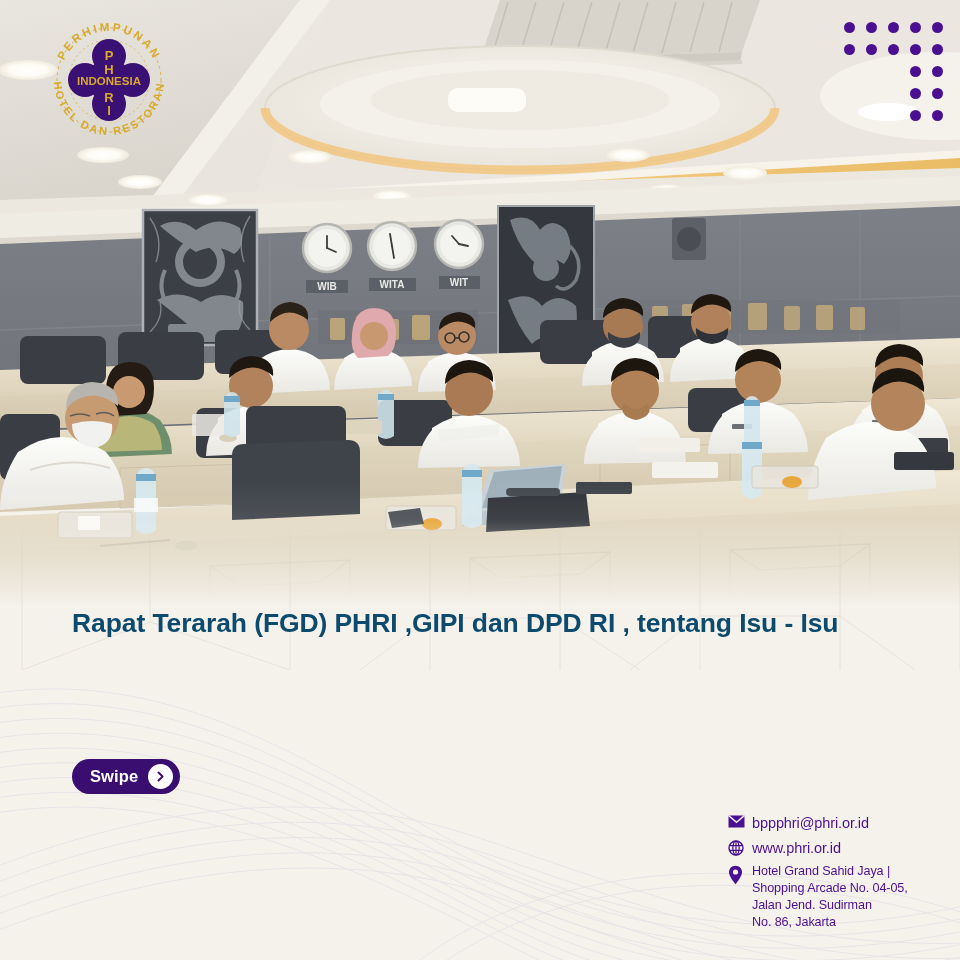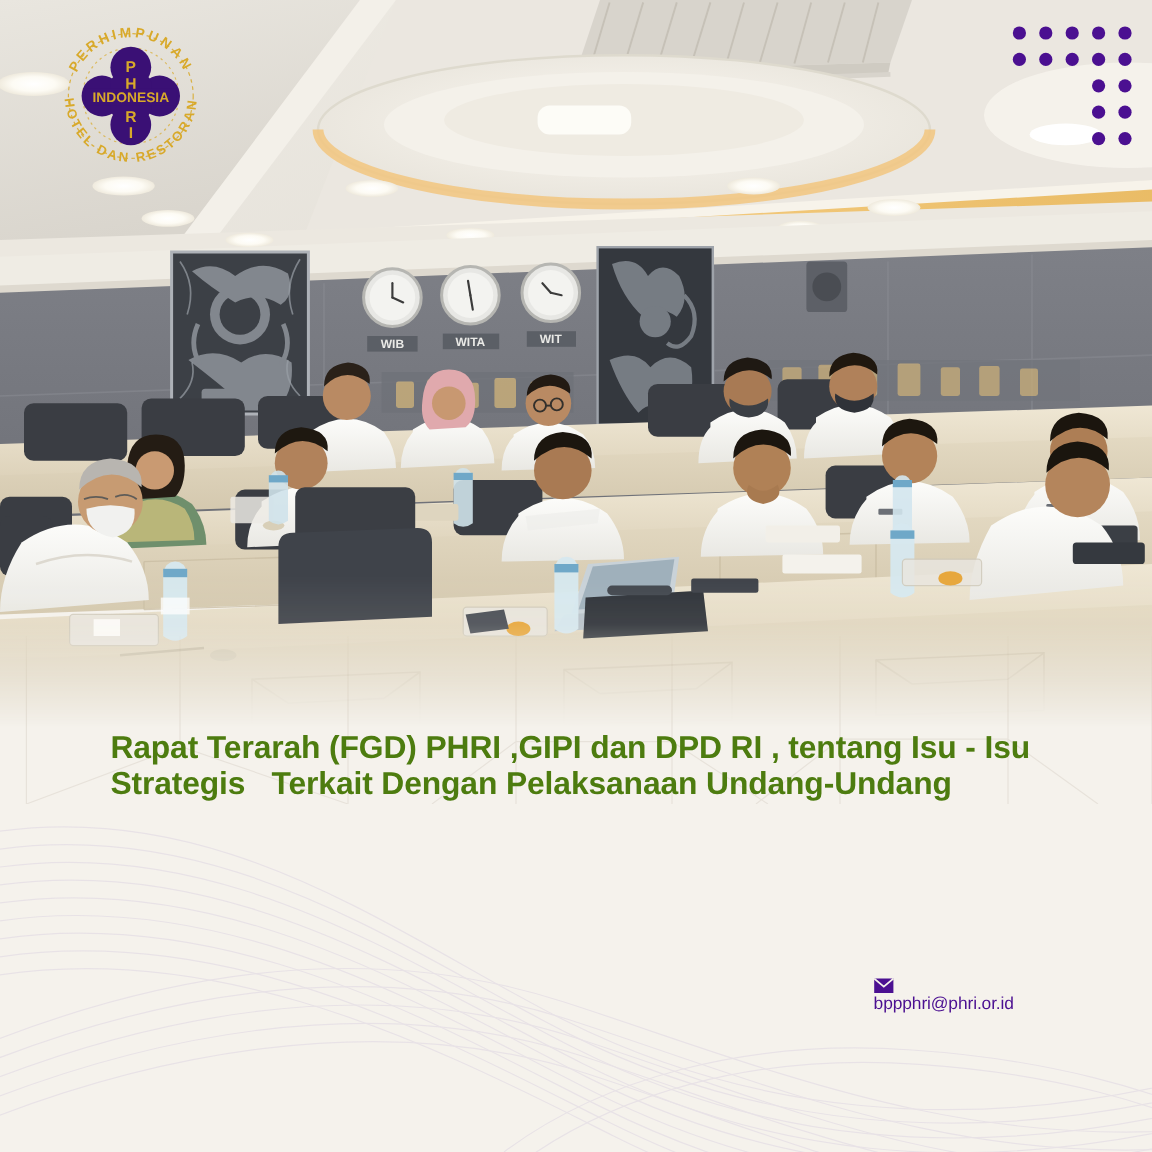--- a/index.html
+++ b/index.html
@@ -29,40 +29,40 @@
 
   
   .dots{position:absolute;right:17px;top:22px;}
   .dot-row{display:flex;justify-content:flex-end;height:22px;}
   .dot{width:11px;height:11px;border-radius:50%;background:#4b1091;margin-left:11px;}
 
   
   .headline{
     position:absolute;left:72px;top:608px;width:830px;
     font-size:26.5px;font-weight:700;line-height:1.135;
-    letter-spacing:-.1px;color:#4d7c0f;margin-left:20px;
+    letter-spacing:-.1px;color:#0c4a6e;
   }
   .headline .ln{display:block;white-space:pre;}
 
   
   .swipe{
     position:absolute;left:72px;top:759px;
     display:inline-flex;align-items:center;gap:10px;
     background:#3a0d70;border-radius:18px;
     padding:5px 7px 5px 18px;
   }
   .swipe-label{color:#ffffff;font-size:16.5px;font-weight:600;letter-spacing:.1px;}
   .swipe-arrow{
     width:25px;height:25px;border-radius:50%;background:#ffffff;
     display:flex;align-items:center;justify-content:center;
   }
 
   
   .contact{position:absolute;left:728px;top:814px;width:220px;color:#4b1091;}
-  .c-row{display:flex;align-items:flex-start;margin-bottom:6px;flex-direction:column;}
+  .c-row{display:flex;align-items:flex-start;margin-bottom:6px;}
   .c-ico{width:24px;min-width:24px;display:flex;align-items:center;justify-content:flex-start;padding-top:1px;}
   .c-txt{font-size:14.5px;line-height:1.28;color:#4b1091;letter-spacing:-.1px;}
   .c-row.addr .c-ico{padding-top:2px;}
   .c-row.addr .c-txt{font-size:12.6px;line-height:1.36;}
   .addr-ln{display:block;white-space:pre;}
 </style>
 </head>
 <body>
 
 <div class="poster">
@@ -544,33 +544,64 @@
         <span class="dot"></span>
       </div>
     <div class="dot-row">
         <span class="dot"></span>
         <span class="dot"></span>
       </div>
   </div>
 
   <div class="headline">
     <span class="ln">Rapat Terarah (FGD) PHRI ,GIPI dan DPD RI , tentang Isu - Isu</span>
-    <span class="ln">Strategis   Terkait Dengan Pelaksanaan Undang-Undang</span>
   </div>
 
+  <div class="swipe">
+    <span class="swipe-label">Swipe</span>
+    <span class="swipe-arrow">
+      <svg width="13" height="13" viewBox="0 0 13 13">
+        <path d="M4.5,2.5 L8.6,6.5 L4.5,10.5" fill="none" stroke="#3a0d70" stroke-width="1.9" stroke-linecap="round" stroke-linejoin="round"></path>
+      </svg>
+    </span>
+  </div>
 
   <div class="contact">
 
     <div class="c-row">
       <span class="c-ico">
         <svg width="17" height="13" viewBox="0 0 17 13">
           <path d="M0.5,0.5 h16 v12 h-16 z" fill="#4b1091"></path>
           <path d="M0.5,0.5 L8.5,7.2 L16.5,0.5" fill="none" stroke="#f5f2ec" stroke-width="1.5"></path>
         </svg>
       </span>
       <span class="c-txt">bppphri@phri.or.id</span>
     </div>
 
-
+    <div class="c-row">
+      <span class="c-ico">
+        <svg width="16" height="16" viewBox="0 0 16 16">
+          <circle cx="8" cy="8" r="7" fill="none" stroke="#4b1091" stroke-width="1.4"></circle>
+          <ellipse cx="8" cy="8" rx="3.2" ry="7" fill="none" stroke="#4b1091" stroke-width="1.2"></ellipse>
+          <path d="M1.2,5.6 h13.6 M1.2,10.4 h13.6 M8,1 v14" fill="none" stroke="#4b1091" stroke-width="1.2"></path>
+        </svg>
+      </span>
+      <span class="c-txt">www.phri.or.id</span>
+    </div>
+
+    <div class="c-row addr">
+      <span class="c-ico">
+        <svg width="15" height="20" viewBox="0 0 15 20">
+          <path d="M7.5,0.8 C3.8,0.8 1,3.6 1,7.2 C1,11.6 7.5,19.2 7.5,19.2 C7.5,19.2 14,11.6 14,7.2 C14,3.6 11.2,0.8 7.5,0.8 Z" fill="#4b1091"></path>
+          <circle cx="7.5" cy="7" r="2.6" fill="#f5f2ec"></circle>
+        </svg>
+      </span>
+      <span class="c-txt">
+        <span class="addr-ln">Hotel Grand Sahid Jaya |</span>
+        <span class="addr-ln">Shopping Arcade No. 04-05,</span>
+        <span class="addr-ln">Jalan Jend. Sudirman</span>
+        <span class="addr-ln">No. 86, Jakarta</span>
+      </span>
+    </div>
 
   </div>
 
 </div>
 
 </body></html>

